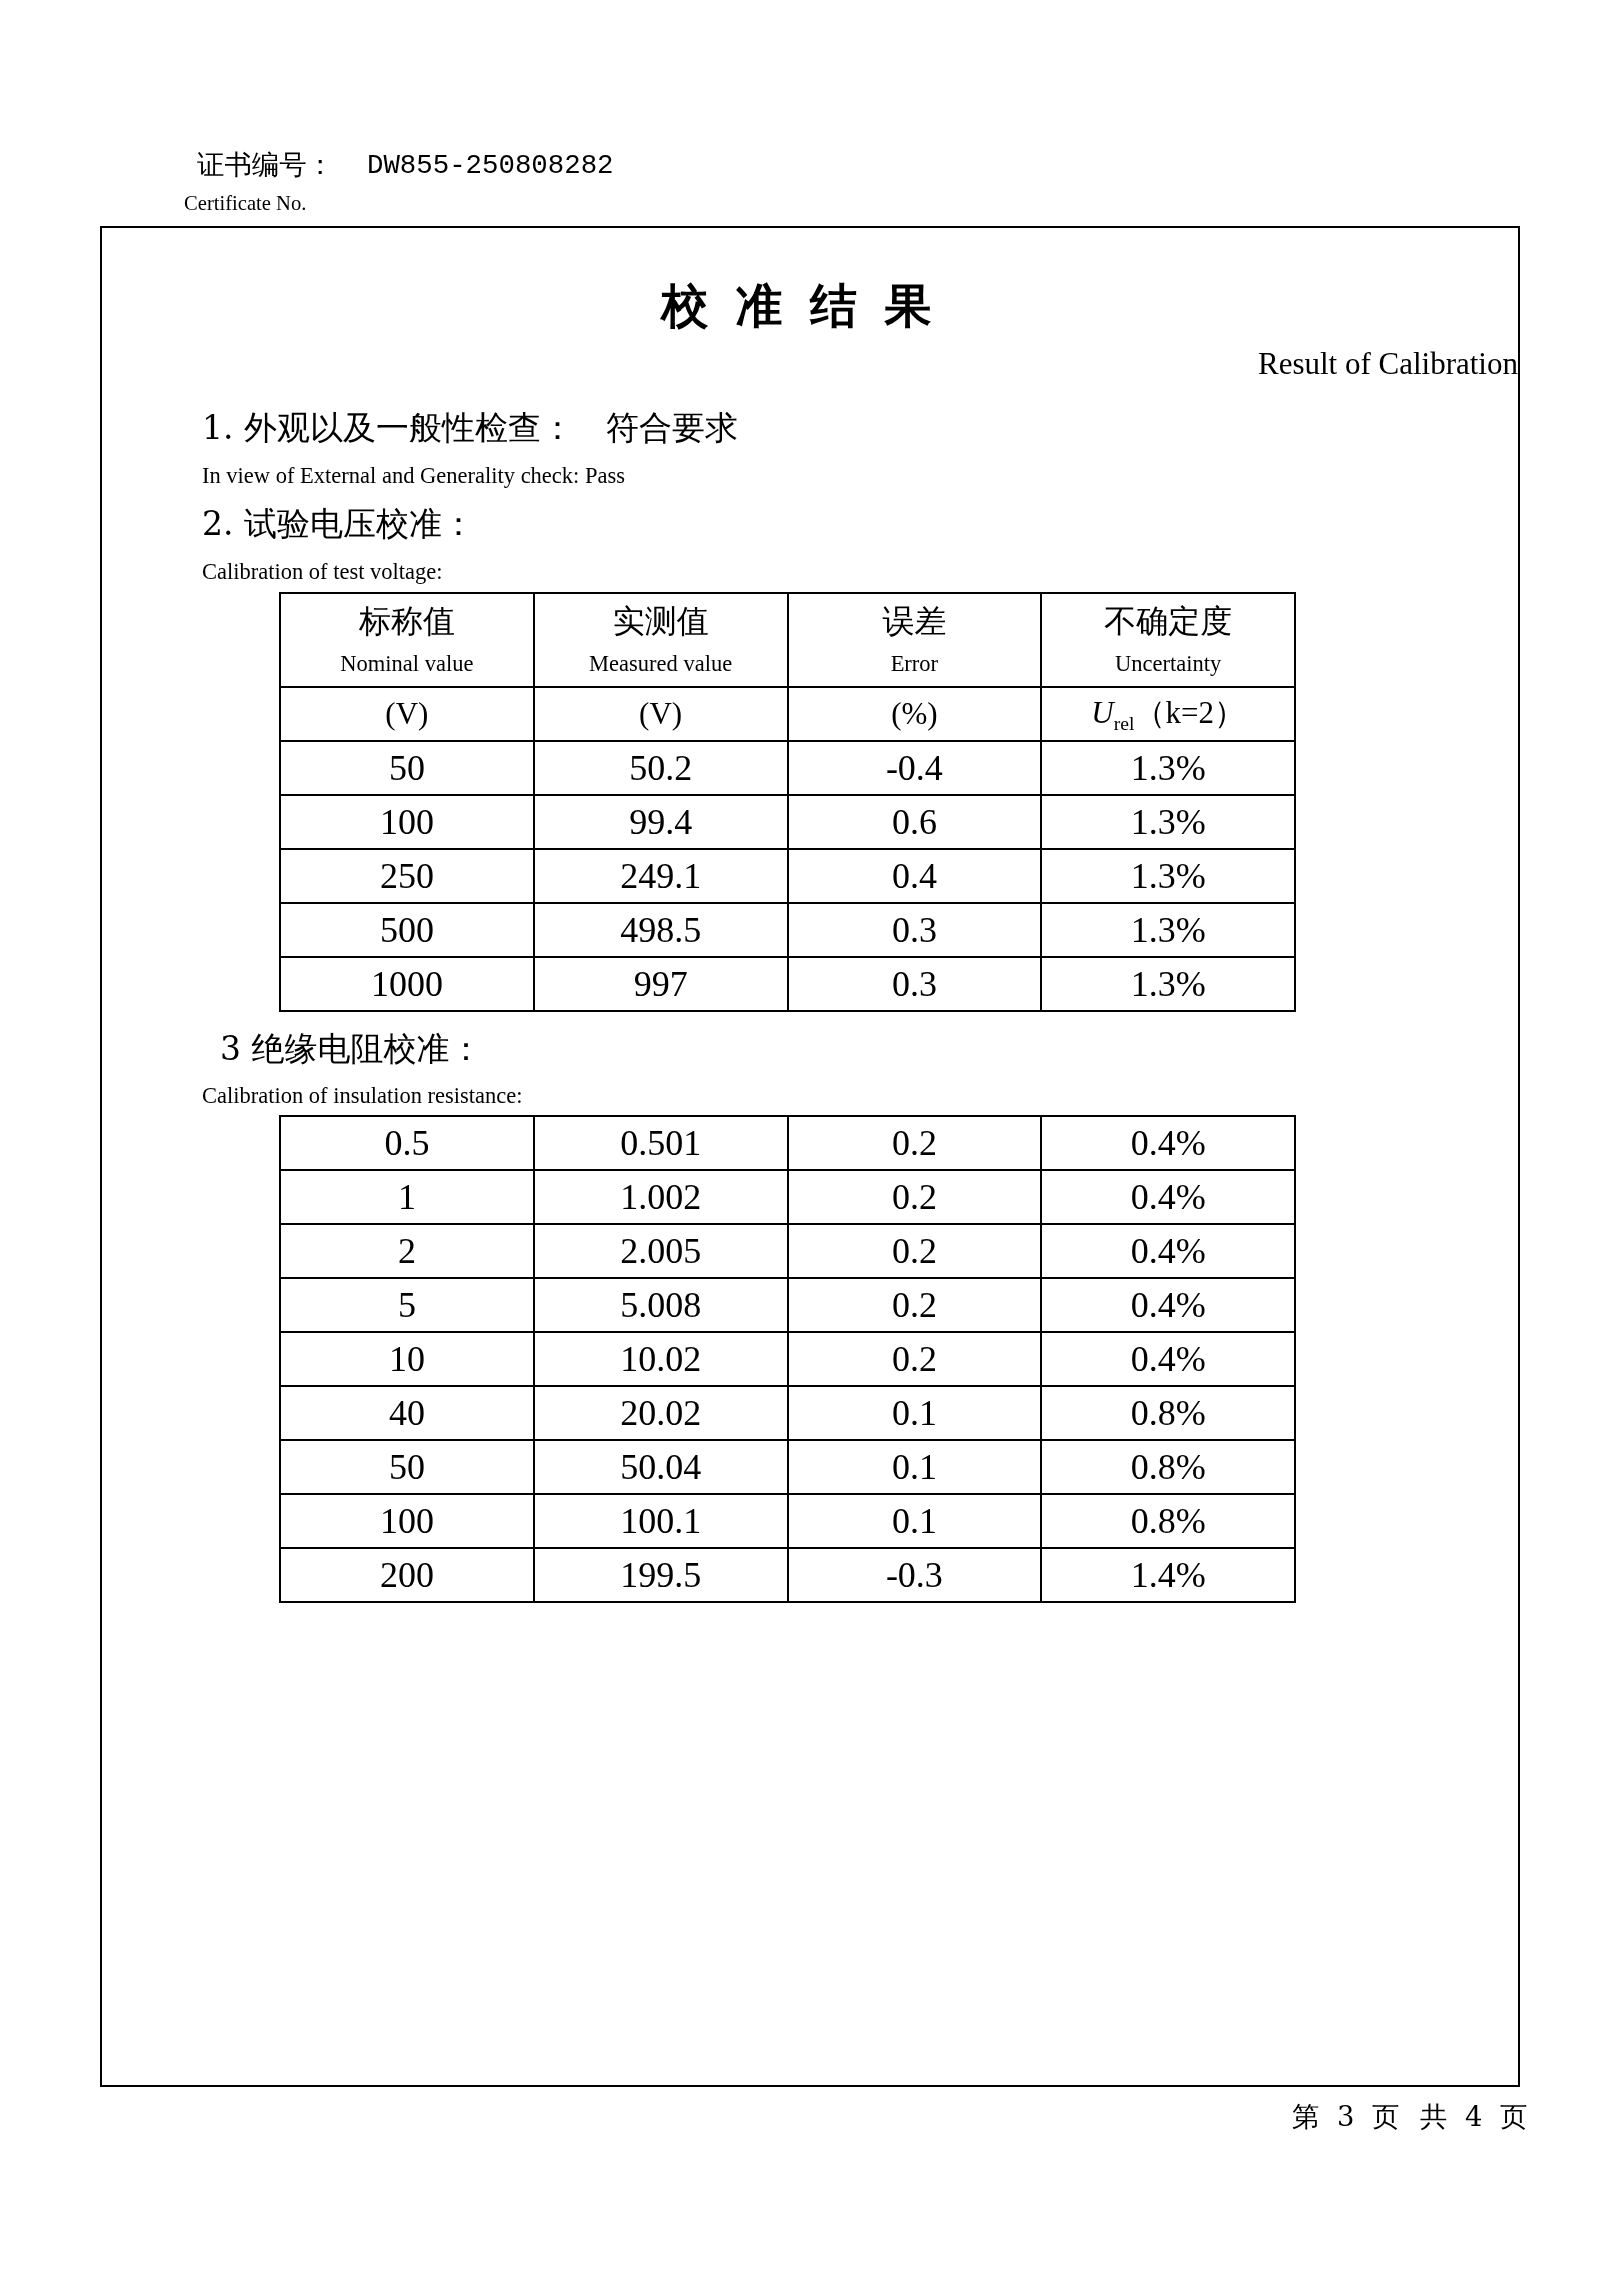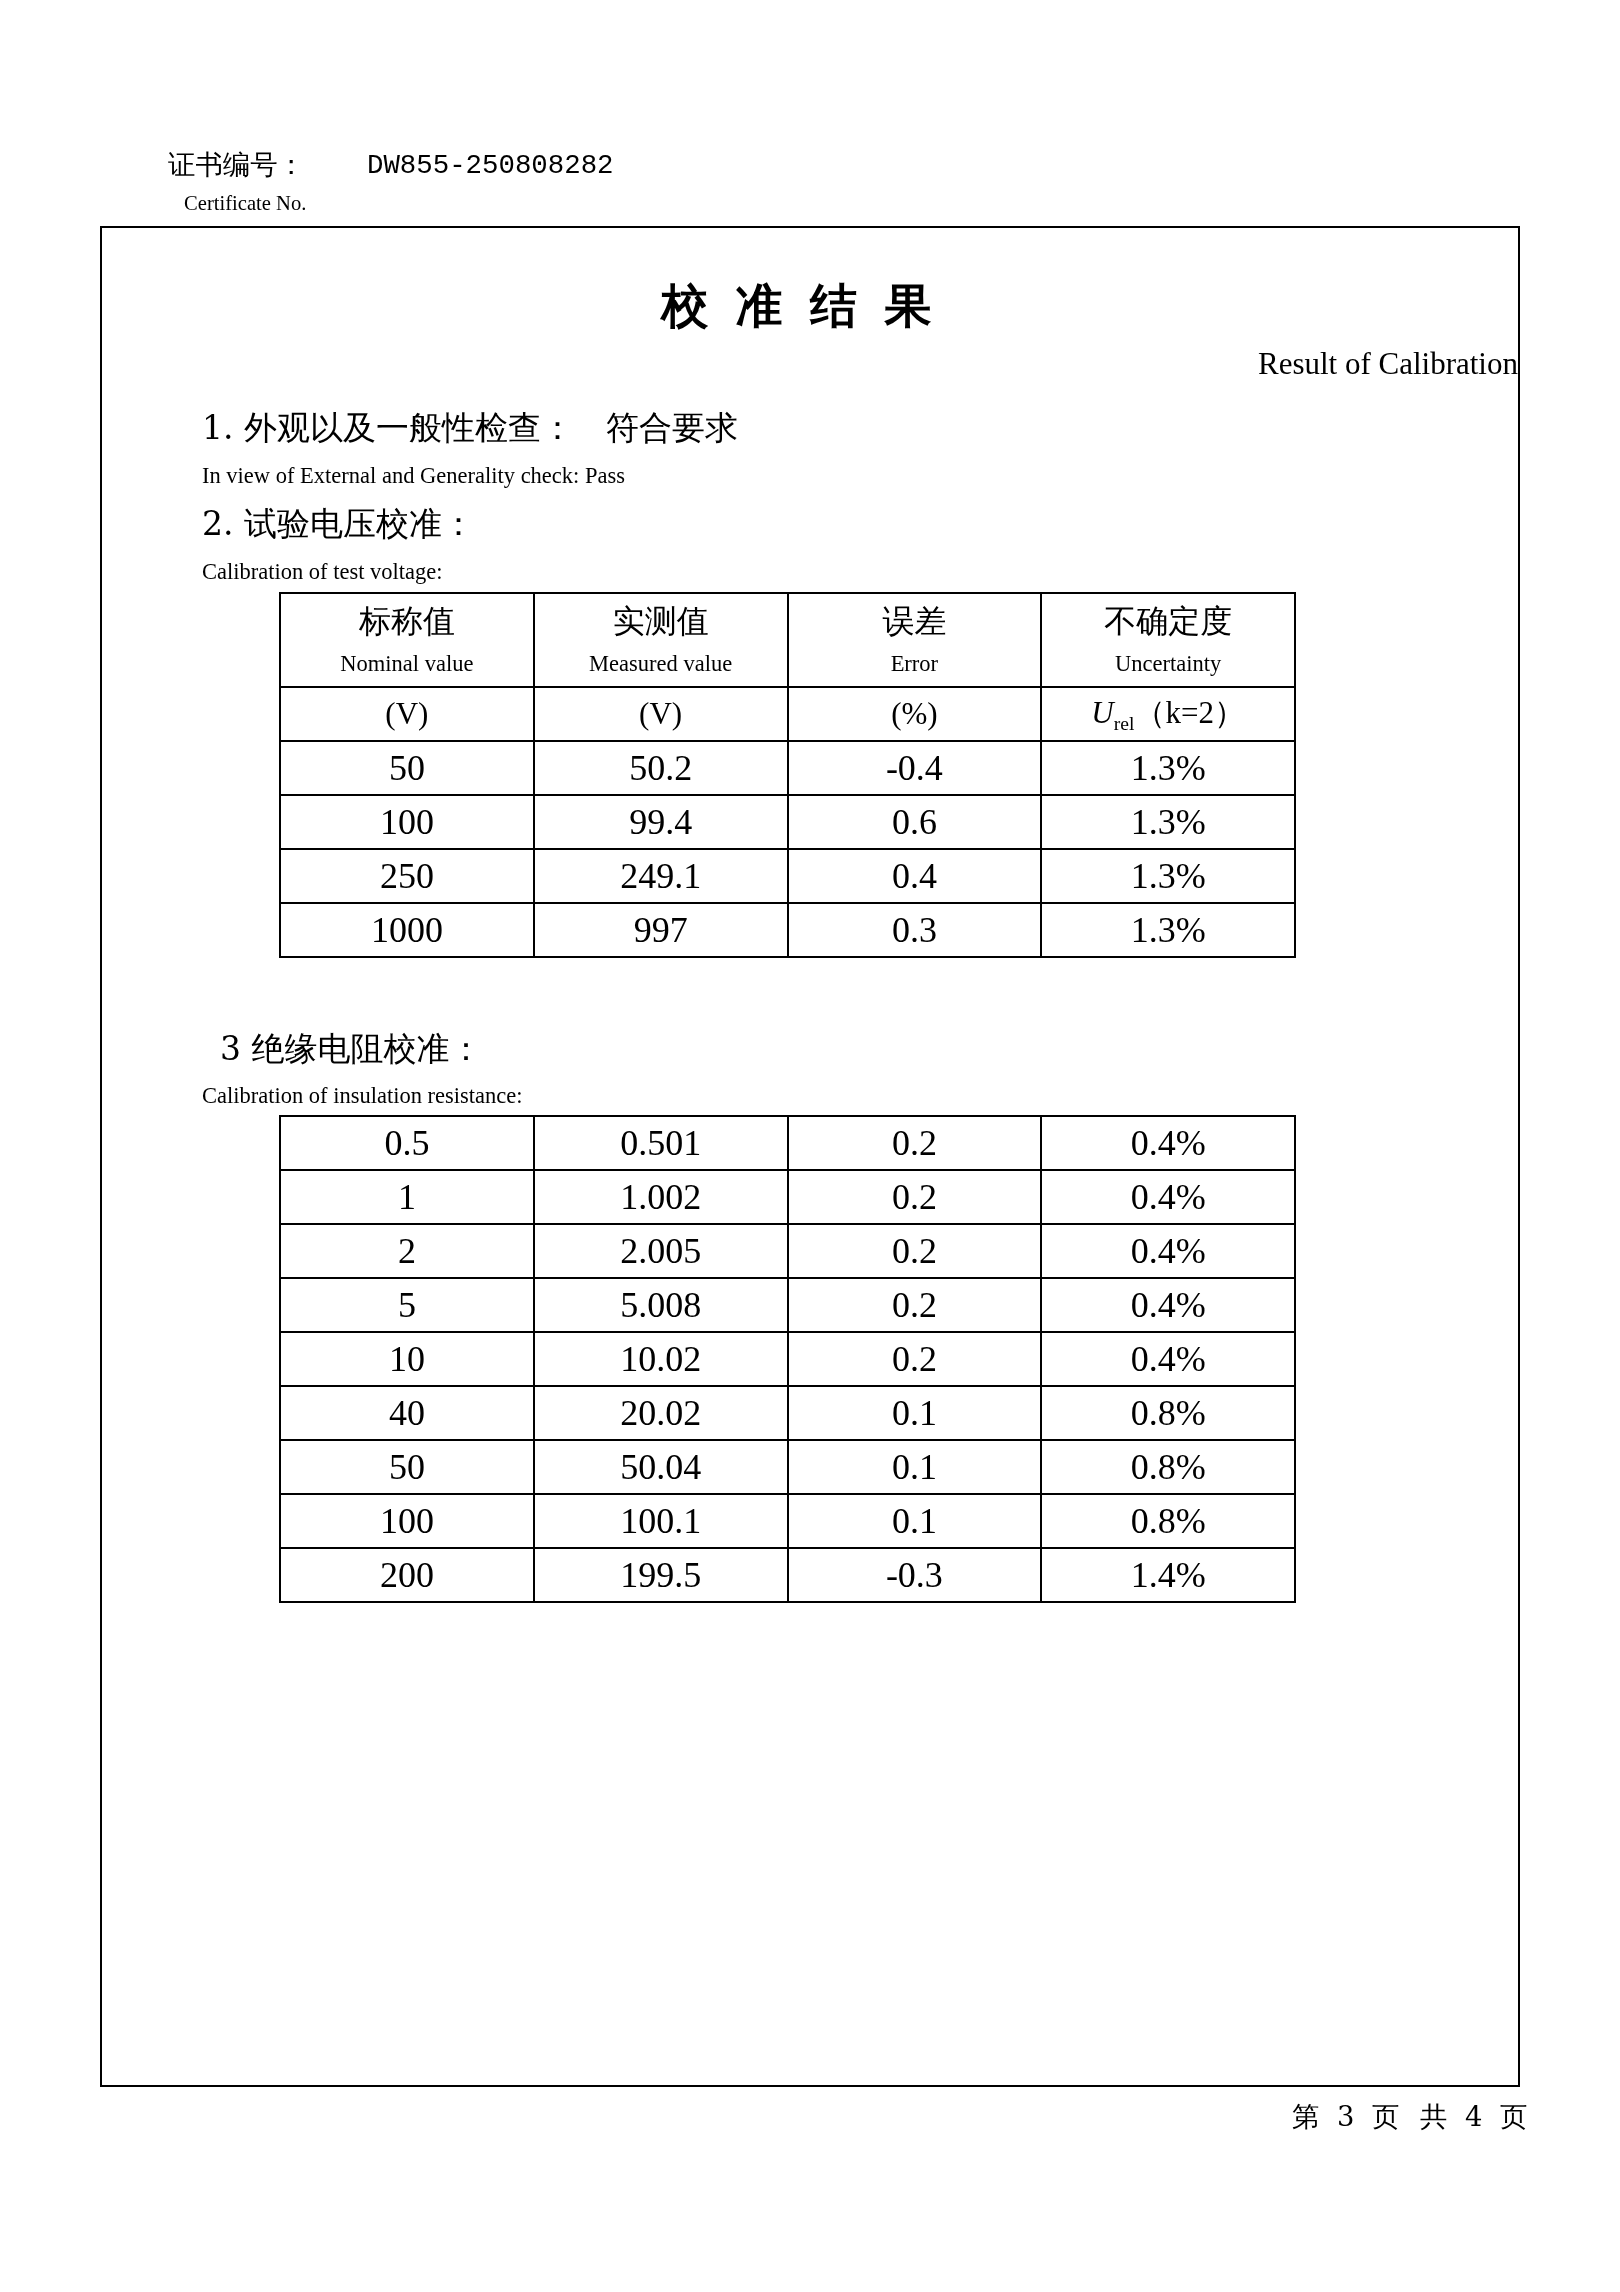--- a/index.html
+++ b/index.html
@@ -1,20 +1,20 @@
 <!DOCTYPE html>
 <html><head>
 <meta charset="utf-8">
 <style>
   html, body { margin: 0; padding: 0; background: #ffffff; }
   body {
     width: 1620px; height: 2293px; position: relative; overflow: hidden;
     font-family: "Liberation Serif", "DejaVu Serif", serif; color: #000;
   }
-  .cert-label { position: absolute; left: 168px; top: 147px; font-size: 27.4px; font-family: Liberation Serif, serif; }
+  .cert-label { position: absolute; left: 197px; top: 147px; font-size: 27.4px; font-family: Liberation Serif, serif; }
   .cert-no { position: absolute; left: 367px; top: 150px; font-size: 27.4px; font-family: "Liberation Mono", "DejaVu Sans Mono", monospace; }
   .cert-en { position: absolute; left: 184px; top: 192px; font-size: 20.6px; }
   .frame { position: absolute; left: 100px; top: 226px; width: 1416px; height: 1857px; border: 2.9px solid #000; }
   .title-cn { position: absolute; left: 0; width: 100%; top: 47px; text-align: center; font-size: 47px; font-weight: bold; letter-spacing: 27.4px; font-family: "DejaVu Sans", sans-serif; }
   .title-en { position: absolute; left: 0; width: 100%; top: 118px; text-align: right; font-size: 31px; }
   .sec { position: absolute; left: 100px; }
   .sec-cn { font-size: 33px; font-family: "DejaVu Serif", serif; }
   .sec-en { font-size: 22.5px; }
   table.cal { position: absolute; left: 177px; border-collapse: collapse; width: 1017px; }
   table.cal td { border: 2px solid #000; text-align: center; padding: 0; width: 25%; }
@@ -89,20 +89,26 @@
       <td>0.6</td>
       <td>1.3%</td>
     </tr>
     <tr class="data">
       <td>250</td>
       <td>249.1</td>
       <td>0.4</td>
       <td>1.3%</td>
     </tr>
     <tr class="data">
+      <td>500</td>
+      <td>498.5</td>
+      <td>0.3</td>
+      <td>1.3%</td>
+    </tr>
+    <tr class="data">
       <td>1000</td>
       <td>997</td>
       <td>0.3</td>
       <td>1.3%</td>
     </tr>
   </tbody>
     </table>
 
   <div class="sec sec-cn" style="top:799px;margin-left:18px;">3 绝缘电阻校准：</div>
   <div class="sec sec-en" style="top:855px;">Calibration of insulation resistance:</div>

